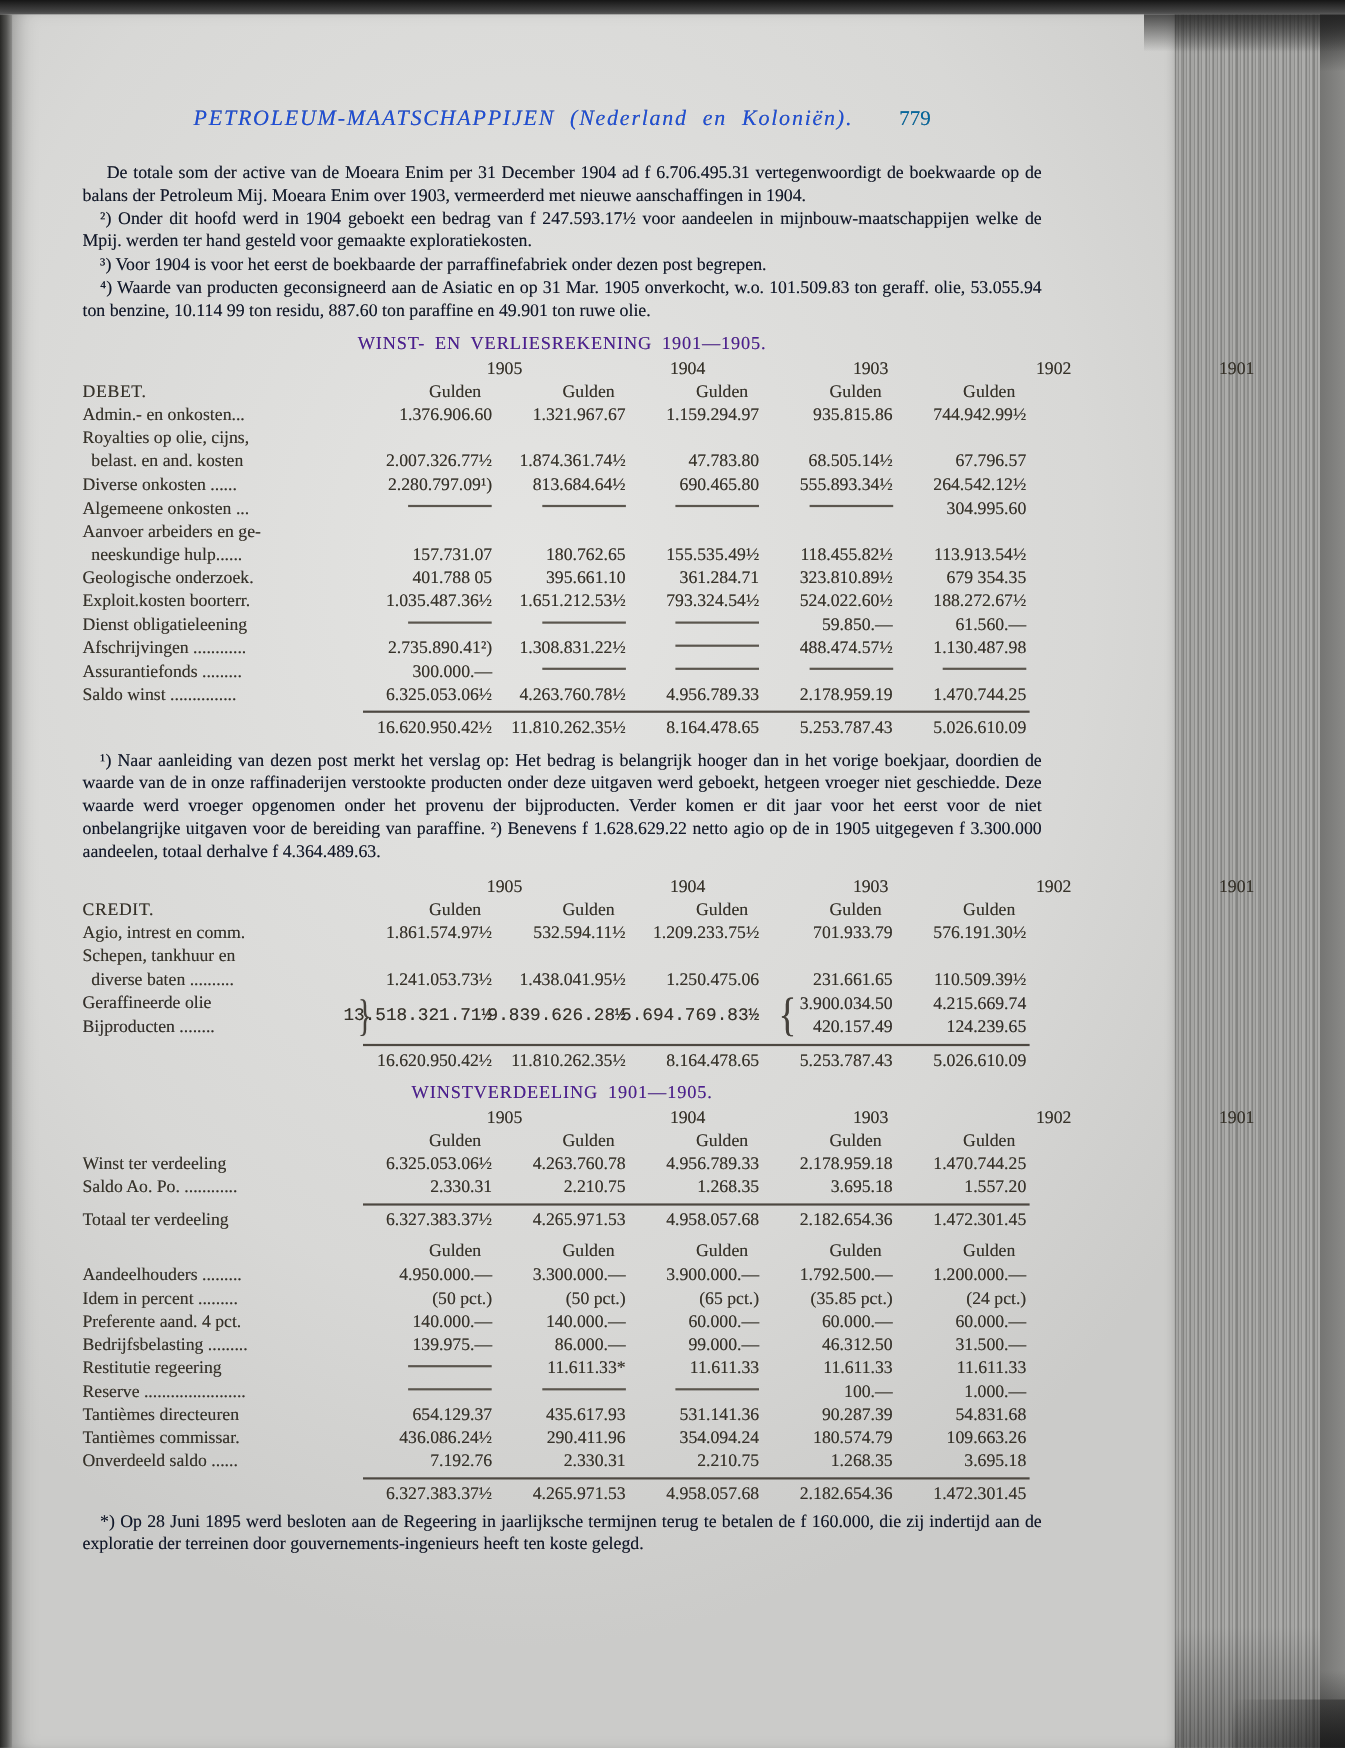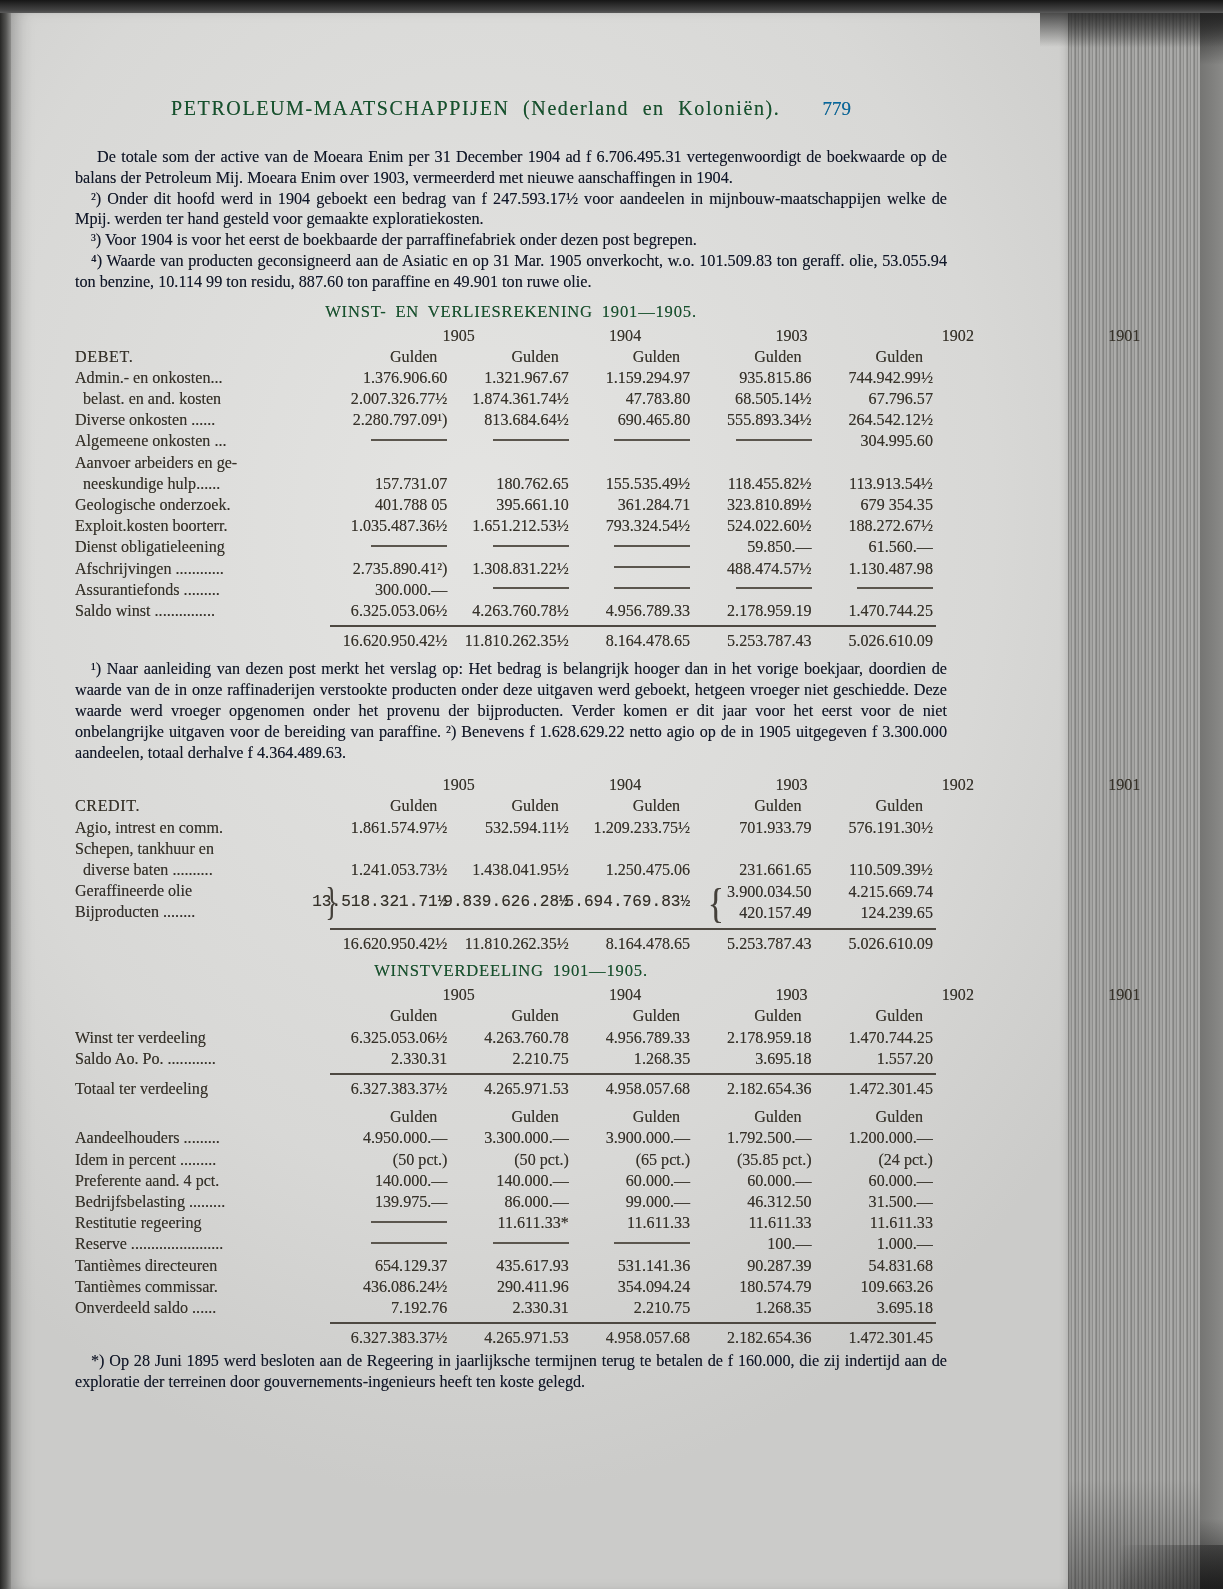--- a/index.html
+++ b/index.html
@@ -25,31 +25,31 @@
         background:linear-gradient(180deg,rgba(20,20,20,.8),rgba(20,20,20,0));}
   .spine-col::after{content:"";position:absolute;left:0;bottom:0;width:23px;height:70px;
         background:linear-gradient(0deg,rgba(15,15,15,.8),rgba(15,15,15,0));}
   .corner-dark{position:absolute;left:1120px;top:1545px;width:103px;height:44px;
         background:linear-gradient(135deg,rgba(0,0,0,0),rgba(25,25,25,.65));z-index:5;}
 
   .content{position:absolute;left:75px;top:0;width:872px;
         text-shadow:0 0 .5px rgba(55,50,45,.55);}
   .pagehead{margin-top:97px;margin-bottom:27px;display:flex;justify-content:center;
         align-items:baseline;}
-  .ptitle{font-size:20px;letter-spacing:1.6px;word-spacing:7px;color:#14532d;}
+  .ptitle{font-style:italic;font-size:20px;letter-spacing:1.6px;word-spacing:7px;color:#1d4ed8;}
   .pno{font-size:19px;margin-left:42px;color:#0369a1;}
 
   .para{margin:0;font-size:16.2px;line-height:20.8px;text-align:justify;color:#0f172a;}
   .para.indent1{text-indent:22px;}
   .para.fnote{text-indent:16px;}
   .fnote-mid{margin-top:8px;}
   .fnote-bottom{margin-top:3px;}
 
   .ttitle{text-align:center;font-size:16.6px;letter-spacing:.8px;word-spacing:4px;
-        margin:9px 0 3px;color:#14532d;}
+        margin:9px 0 3px;color:#4c1d95;}
   .ttitle.dist{margin-top:7px;}
 
   .table{width:872px;font-size:16.1px;}
   .table.credit{margin-top:11px;}
   .trow{display:grid;grid-template-columns:265px repeat(5,121.4px);line-height:21.2px;}
   .tlabel{white-space:pre;overflow:hidden;color:#363229;}
   .tlabel-top{white-space:pre;line-height:21.2px;color:#363229;}
   .tcell{text-align:right;padding-right:14px;white-space:nowrap;color:#363229;}
   .trow.years{line-height:21px;margin-top:2px;gap:45px;}
   .tcell.year,.tcell.cur{text-align:center;padding-right:0;padding-left:26px;}
@@ -112,20 +112,21 @@
           <div class="tcell cur">Gulden</div>
         </div>
         <div class="trow">
           <div class="tlabel">Admin.- en onkosten...</div>
           <div class="tcell">1.376.906.60</div>
           <div class="tcell">1.321.967.67</div>
           <div class="tcell">1.159.294.97</div>
           <div class="tcell">935.815.86</div>
           <div class="tcell">744.942.99½</div>
         </div>
+        <div class="tlabel-top">Royalties op olie, cijns,</div>
         <div class="trow">
           <div class="tlabel">  belast. en and. kosten</div>
           <div class="tcell">2.007.326.77½</div>
           <div class="tcell">1.874.361.74½</div>
           <div class="tcell">47.783.80</div>
           <div class="tcell">68.505.14½</div>
           <div class="tcell">67.796.57</div>
         </div>
         <div class="trow">
           <div class="tlabel">Diverse onkosten ......</div>

